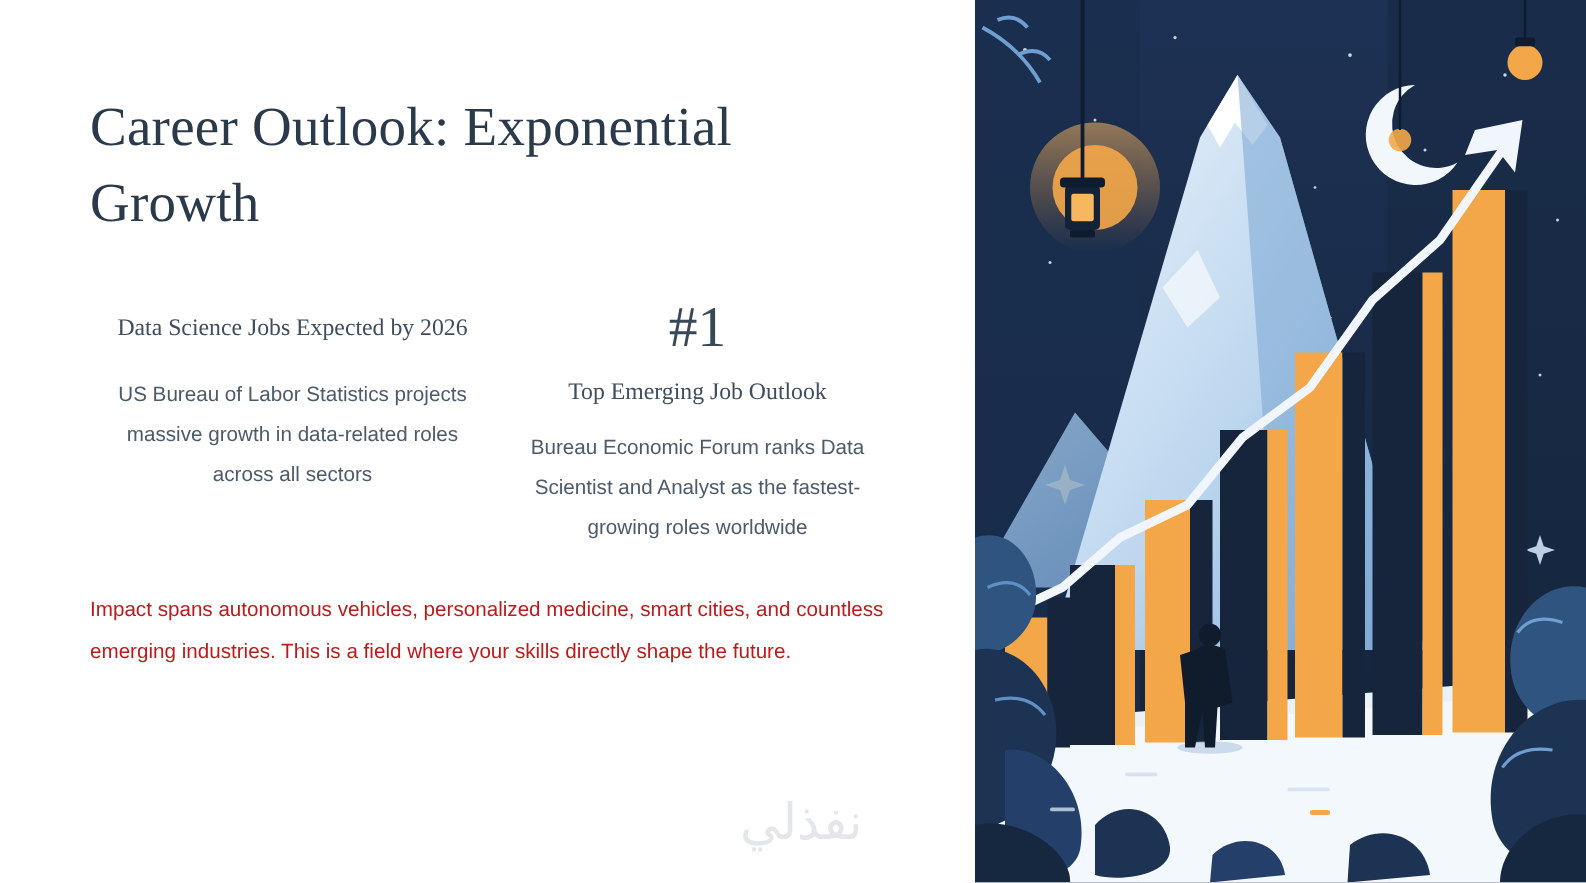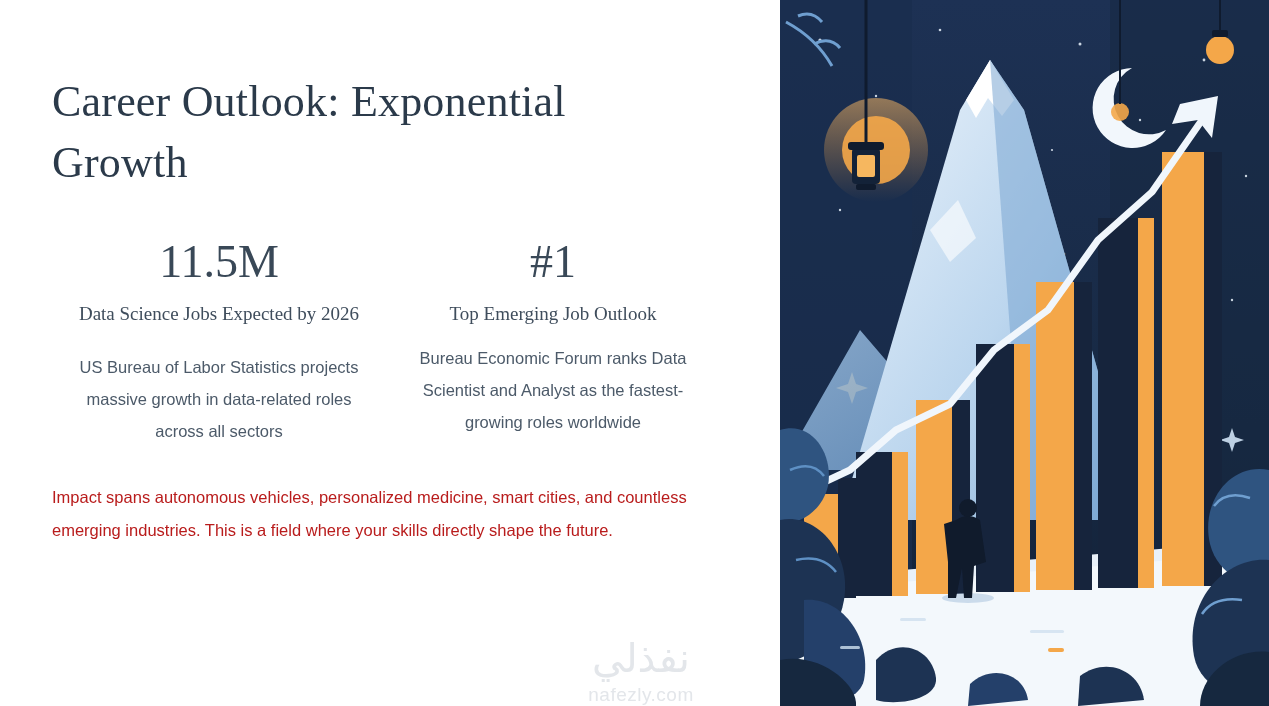--- a/index.html
+++ b/index.html
@@ -14,21 +14,21 @@
     width: 1269px; height: 706px;
     display: flex;
     background: #ffffff;
   }
 
   
   .left {
     position: relative;
     width: 780px;
     height: 706px;
-    padding: 72px 60px 0 52px;
+    padding: 72px 60px 0 72px;
     background: #ffffff;
   }
 
   .title {
     font-family: "Liberation Serif", serif;
     font-size: 44px;
     line-height: 1.38;
     color: #2b3a4a;
     font-weight: 400;
     letter-spacing: 0.2px;
@@ -116,38 +116,36 @@
 
 <div class="slide">
 
   <div class="left">
 
     <h1 class="title">Career Outlook: Exponential Growth</h1>
 
     <div class="stats">
 
       <div class="stat first">
-        <div class="stat-value">11.5M</div>
         <div class="stat-label">Data Science Jobs Expected by 2026</div>
         <div class="stat-desc">US Bureau of Labor Statistics projects massive growth in data-related roles across all sectors</div>
       </div>
 
       <div class="stat second">
         <div class="stat-value">#1</div>
         <div class="stat-label">Top Emerging Job Outlook</div>
         <div class="stat-desc">Bureau Economic Forum ranks Data Scientist and Analyst as the fastest-growing roles worldwide</div>
       </div>
 
     </div>
 
     <p class="summary">Impact spans autonomous vehicles, personalized medicine, smart cities, and countless emerging industries. This is a field where your skills directly shape the future.</p>
 
     <div class="watermark">
       <div class="wm-ar">نفذلي</div>
-      <div class="wm-en">nafezly.com</div>
     </div>
 
   </div>
 
   <div class="right">
     <svg width="489" height="706" viewBox="0 0 489 706">
       <defs>
         <linearGradient id="sky" x1="0" y1="0" x2="0" y2="1">
           <stop offset="0%" stop-color="#1d3154"></stop>
           <stop offset="60%" stop-color="#172943"></stop>

